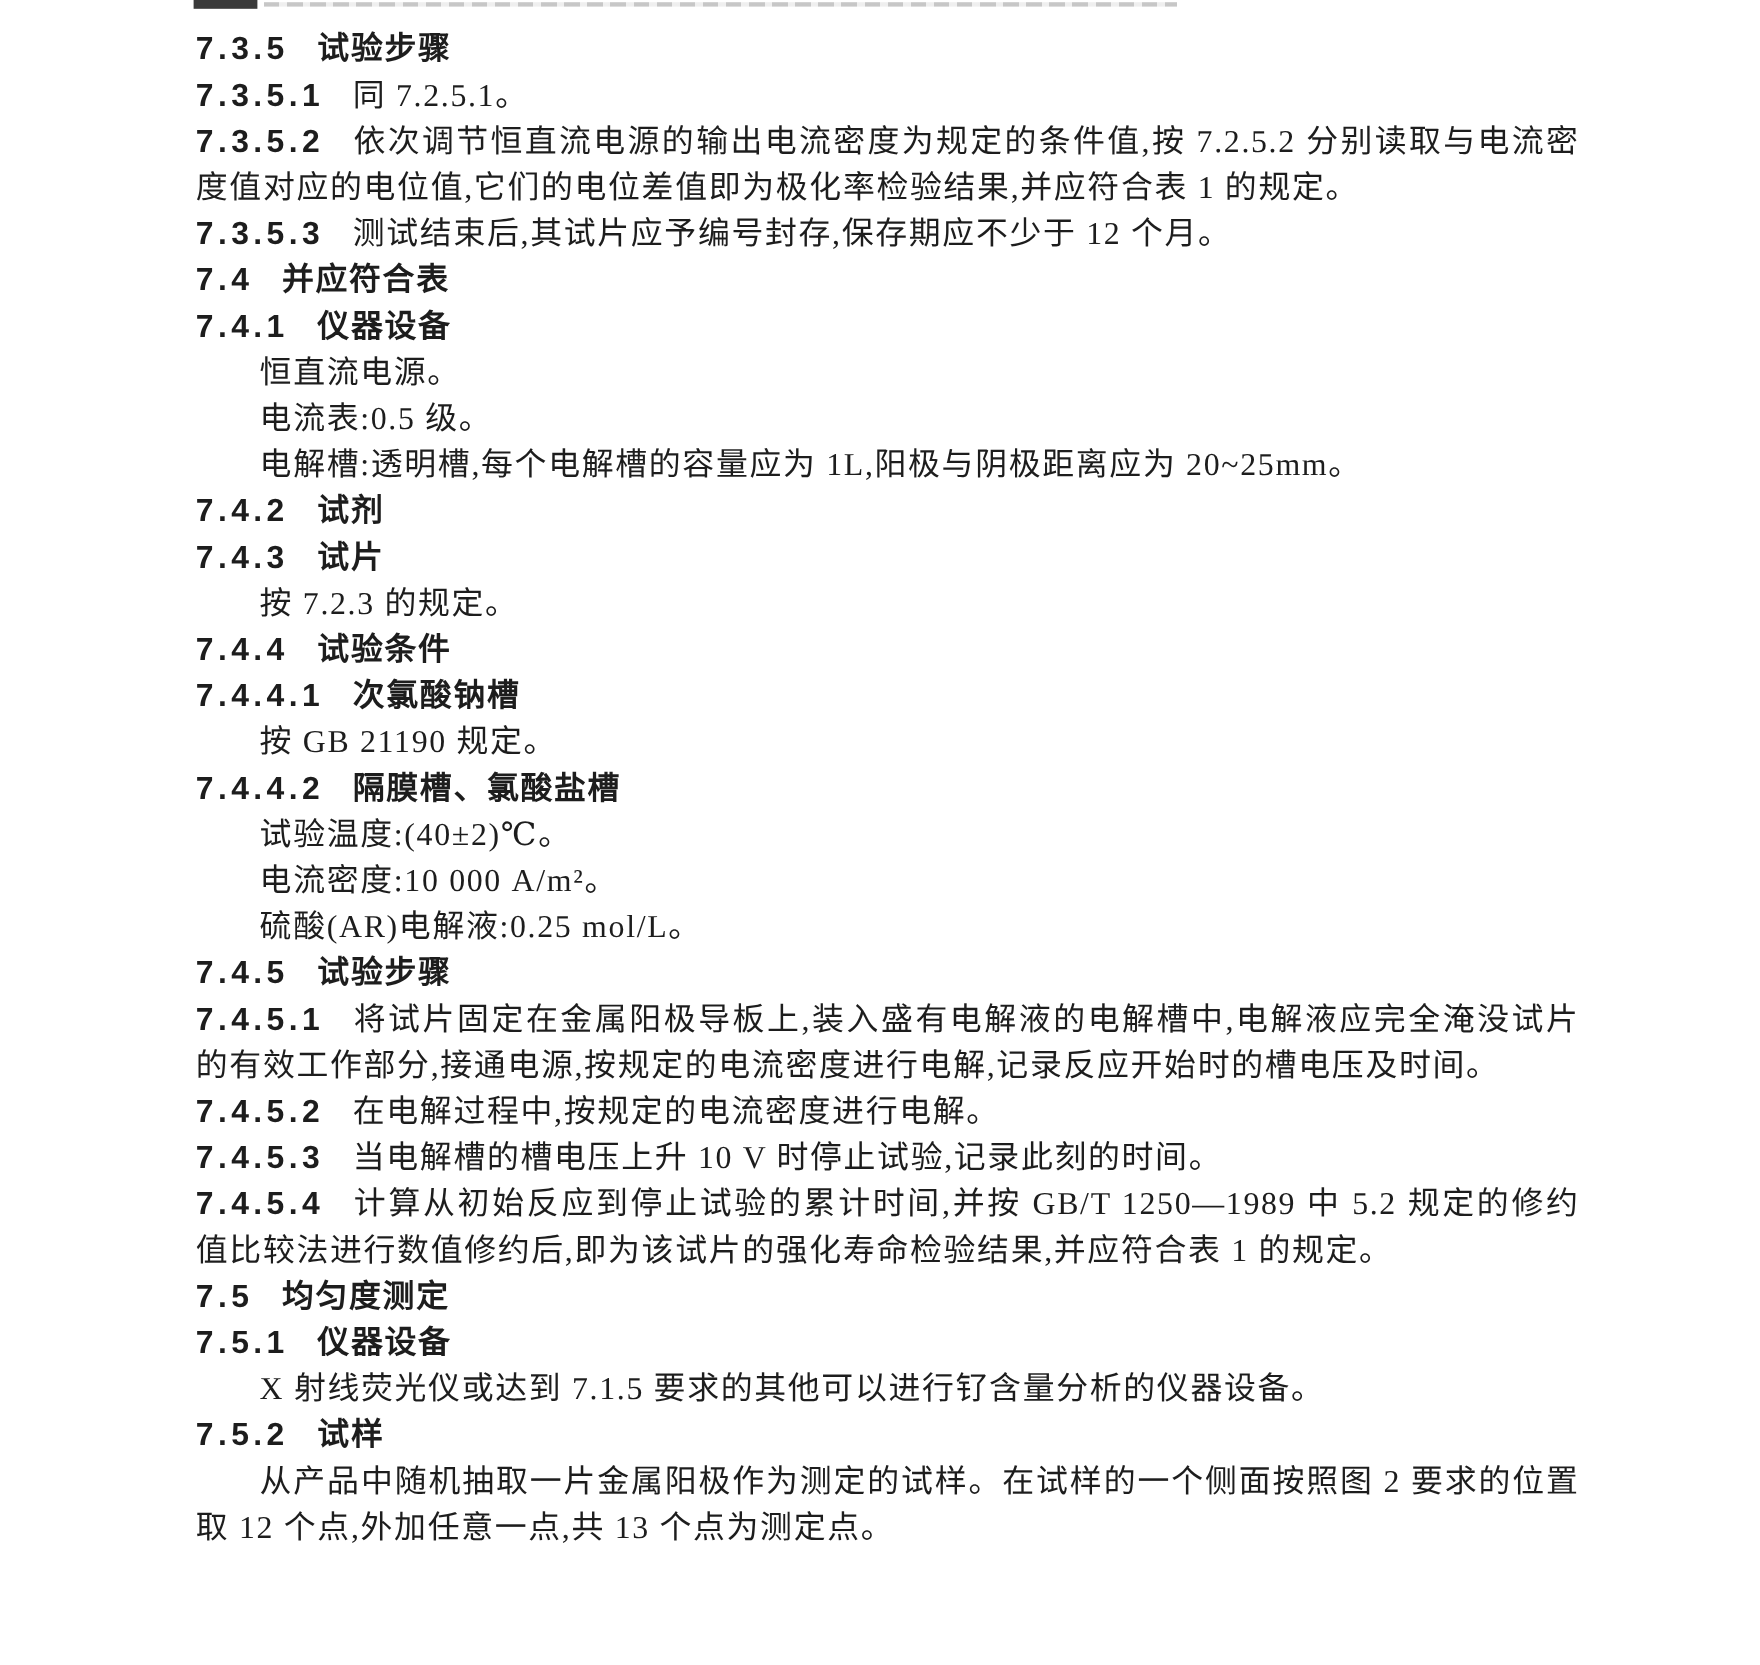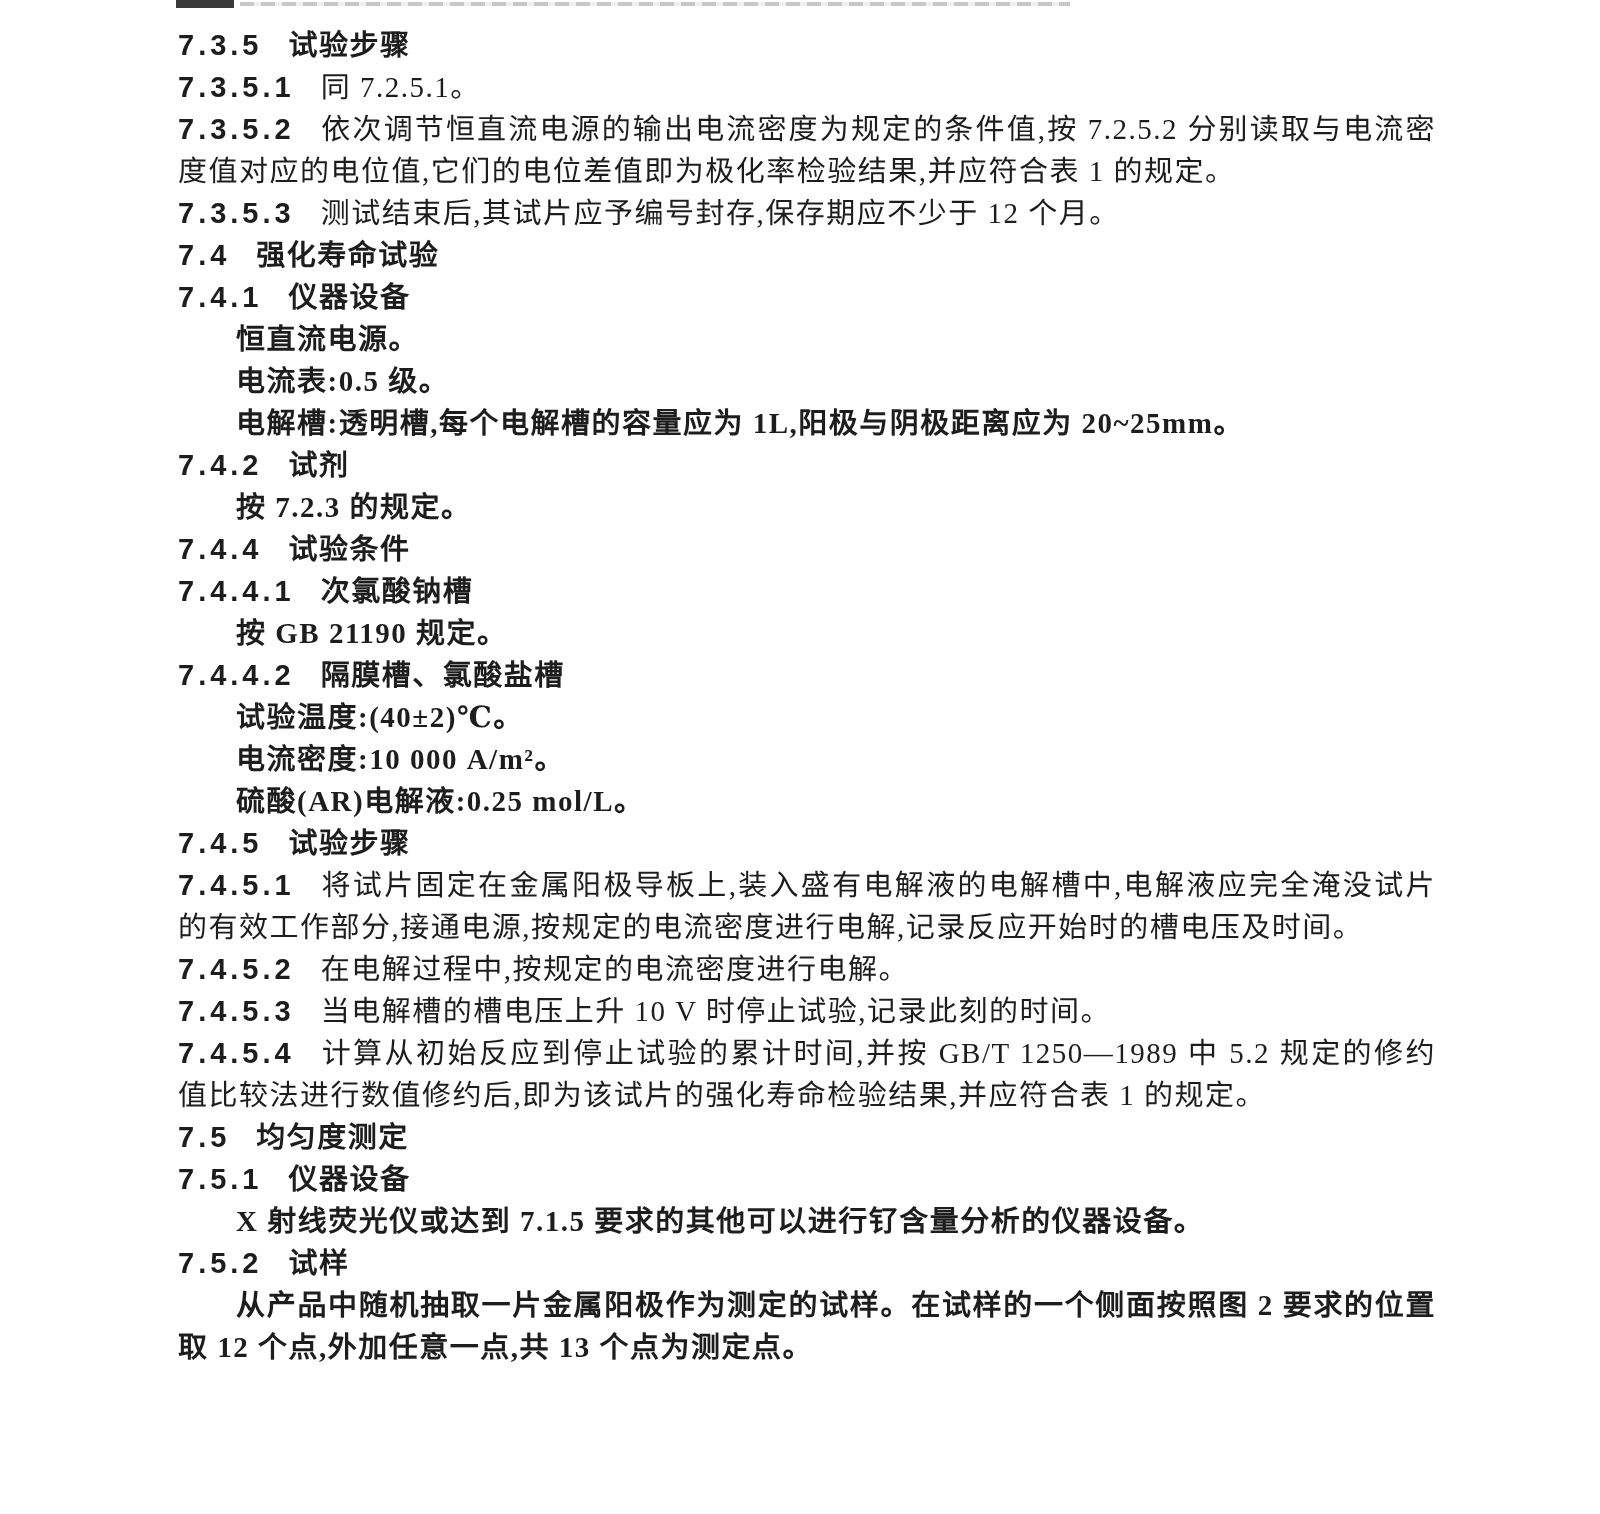--- a/index.html
+++ b/index.html
@@ -57,42 +57,42 @@
   }
   .num {
     font-family: "Liberation Sans", "DejaVu Sans", sans-serif;
     font-weight: bold;
     letter-spacing: 4px;
     margin-right: 26px;
     white-space: nowrap;
   }
   p.indent, p.indent-para {
     text-indent: 2em;
-    font-weight: bold;
   }
 </style>
 </head>
 <body>
 
 <div class="page">
   <div>
     <span class="artifact-dark"></span>
     <span class="artifact-line"></span>
   </div>
   <main class="content" id="content">
       <p class="heading"><b class="num">7.3.5</b><span>试验步骤</span></p>
       <p class="clause"><b class="num">7.3.5.1</b><span>同 7.2.5.1。</span></p>
       <p class="clause"><b class="num">7.3.5.2</b><span>依次调节恒直流电源的输出电流密度为规定的条件值,按 7.2.5.2 分别读取与电流密度值对应的电位值,它们的电位差值即为极化率检验结果,并应符合表 1 的规定。</span></p>
       <p class="clause"><b class="num">7.3.5.3</b><span>测试结束后,其试片应予编号封存,保存期应不少于 12 个月。</span></p>
-      <p class="heading"><b class="num">7.4</b><span>强化寿命试验</span></p>
+      <p class="heading"><b class="num">7.4</b><span>并应符合表</span></p>
       <p class="heading"><b class="num">7.4.1</b><span>仪器设备</span></p>
       <p class="indent"><span>恒直流电源。</span></p>
       <p class="indent"><span>电流表:0.5 级。</span></p>
       <p class="indent"><span>电解槽:透明槽,每个电解槽的容量应为 1L,阳极与阴极距离应为 20~25mm。</span></p>
       <p class="heading"><b class="num">7.4.2</b><span>试剂</span></p>
+      <p class="heading"><b class="num">7.4.3</b><span>试片</span></p>
       <p class="indent"><span>按 7.2.3 的规定。</span></p>
       <p class="heading"><b class="num">7.4.4</b><span>试验条件</span></p>
       <p class="heading"><b class="num">7.4.4.1</b><span>次氯酸钠槽</span></p>
       <p class="indent"><span>按 GB 21190 规定。</span></p>
       <p class="heading"><b class="num">7.4.4.2</b><span>隔膜槽、氯酸盐槽</span></p>
       <p class="indent"><span>试验温度:(40±2)℃。</span></p>
       <p class="indent"><span>电流密度:10 000 A/m²。</span></p>
       <p class="indent"><span>硫酸(AR)电解液:0.25 mol/L。</span></p>
       <p class="heading"><b class="num">7.4.5</b><span>试验步骤</span></p>
       <p class="clause"><b class="num">7.4.5.1</b><span>将试片固定在金属阳极导板上,装入盛有电解液的电解槽中,电解液应完全淹没试片的有效工作部分,接通电源,按规定的电流密度进行电解,记录反应开始时的槽电压及时间。</span></p>

